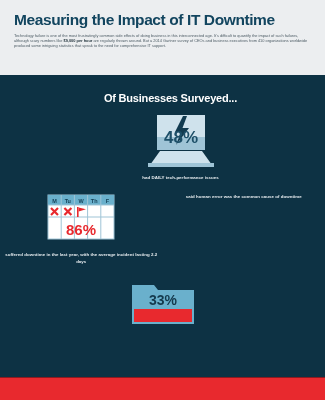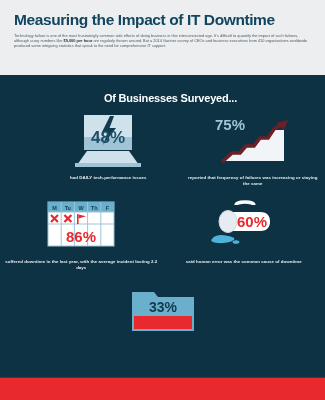--- a/index.html
+++ b/index.html
@@ -159,31 +159,20 @@
             <rect x="6" y="50" width="66" height="4" fill="#9fc4d6"></rect>
 
             <path d="M41 3 L33 19 L39 19 L34 32 L47 15 L40.5 15 L45 3 Z" fill="#123b50"></path>
             <text class="pct-text" x="39" y="30" text-anchor="middle" font-size="17" fill="#1d4f68">48%</text>
           </svg>
         </div>
         <div class="caption">had DAILY tech-performance issues</div>
       </div>
 
 
-      <div class="cell">
-        <div class="art">
-          <svg width="86" height="56" viewBox="0 0 86 56">
-            <path d="M14 48 L22 41 L30 41 L36 34 L44 34 L50 26 L58 26 L64 17 L74 17 L74 48 Z" fill="#f2f5f7"></path>
-            <polyline points="12,49 22,40 30,40 36,33 44,33 50,25 58,25 64,16 73,11" fill="none" stroke="#6b2028" stroke-width="3.6"></polyline>
-            <path d="M78 7 L66 10 L74 17 Z" fill="#6b2028"></path>
-            <text class="pct-text" x="20" y="17" text-anchor="middle" font-size="15" fill="#9fc4d6">75%</text>
-          </svg>
-        </div>
-        <div class="caption">reported that frequency of failures was increasing or staying the same</div>
-      </div>
     </div>
 
     <div class="row row2">
 
       <div class="cell">
         <div class="art">
           <svg width="72" height="52" viewBox="0 0 72 52">
             <rect x="3" y="3" width="66" height="44" fill="#ffffff" stroke="#9fc4d6" stroke-width="1"></rect>
             <rect x="3" y="3" width="66" height="10" fill="#6ab0cc"></rect>
             <g stroke="#9fc4d6" stroke-width="1">
@@ -211,31 +200,20 @@
               <rect x="32" y="15" width="1.6" height="10" fill="#e8292e"></rect>
               <path d="M33.6 15.4 L41 17.3 L33.6 19.5 Z" fill="#e8292e"></path>
             </g>
             <text class="pct-text" x="36" y="43" text-anchor="middle" font-size="15" fill="#e8292e">86%</text>
           </svg>
         </div>
         <div class="caption">suffered downtime in the last year, with the average incident lasting 2.2 days</div>
       </div>
 
       <div class="cell">
-        <div class="art">
-          <svg width="76" height="52" viewBox="0 0 76 52">
-            <path d="M18 32 C12 32 12 14 22 13 L54 13 C62 13 64 18 64 22.5
-                     C64 27 62 32 54 32 Z" fill="#ffffff"></path>
-            <path d="M30 6 C30 2 48 2 48 6" fill="none" stroke="#ffffff" stroke-width="3.4"></path>
-            <ellipse cx="22" cy="22.5" rx="9" ry="11" fill="#e6ecf0" stroke="#cfdbe2" stroke-width="1"></ellipse>
-            <path d="M6 40 C10 34 20 36 26 38 C34 41 20 45 12 44 C6 43.4 4 42 6 40 Z" fill="#4fb3d9"></path>
-            <ellipse cx="30" cy="43" rx="3.4" ry="1.8" fill="#4fb3d9"></ellipse>
-            <text class="pct-text" x="46" y="28" text-anchor="middle" font-size="15" fill="#e8292e">60%</text>
-          </svg>
-        </div>
         <div class="caption">said human error was the common cause of downtime</div>
       </div>
 
     </div>
 
     <div class="row3">
 
       <div class="bottom-item">
         <svg width="66" height="48" viewBox="0 0 66 48">
           <path d="M2 6 L24 6 L28 11 L64 11 L64 45 L2 45 Z" fill="#6ab0cc"></path>

